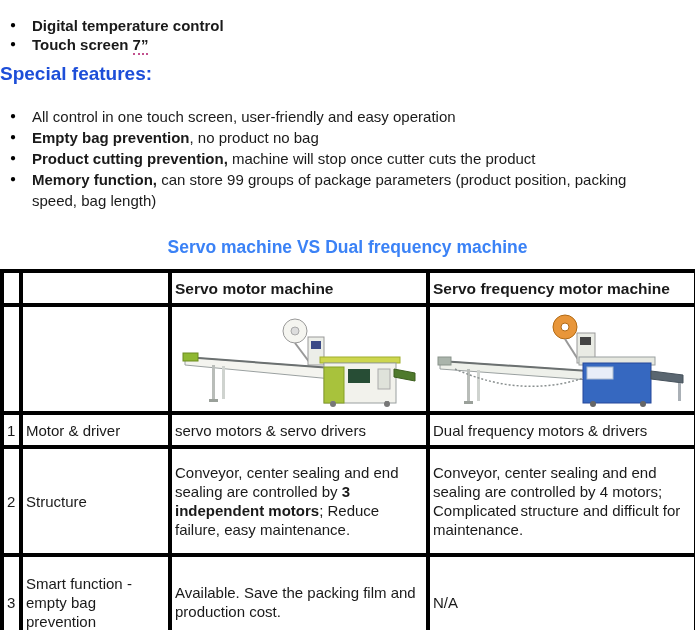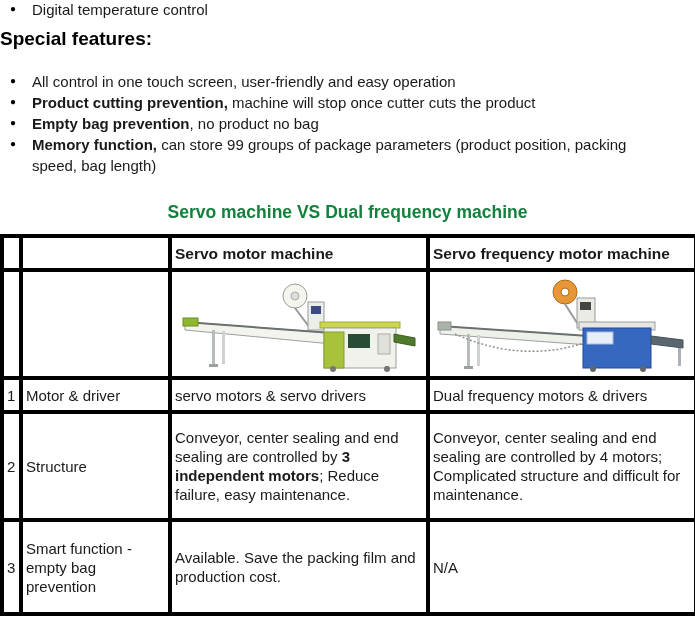--- a/index.html
+++ b/index.html
@@ -14,36 +14,36 @@
   
   ul.blist { list-style:none; margin:0; padding:0; }
   ul.blist li { display:flex; align-items:flex-start; }
   .bullet {
     flex:0 0 22px; margin-left:10px; text-align:left;
     font-size:10px; line-height:inherit; color:#000;
   }
   .bullet::before { content:"\25CF"; position:relative; top:-1px; }
   .btext { flex:1 1 auto; }
 
-  ul.intro { margin-top:0; font-size:15px; }
+  ul.intro { margin-top:16px; font-size:15px;font-weight:bold; }
   ul.intro li { line-height:19px; }
 
   h2.special {
     margin:9px 0 0 0; font-size:19px; line-height:22px;
-    font-weight:bold; color:#000000;
+    font-weight:bold; color:#1d4ed8;
   }
 
   ul.features { margin-top:21px; font-size:15px; padding-right:20px; }
   ul.features li { line-height:21px; }
 
   .squiggle { border-bottom:2px dotted #c2508e; padding-bottom:0px; }
 
   h3.vs-title {
     margin:26px 0 0 0; text-align:center;
-    font-size:17.5px; line-height:20px; font-weight:bold; color:#15803d;
+    font-size:17.5px; line-height:20px; font-weight:bold; color:#3b82f6;
   }
 
   table.cmp {
     margin-top:12px; border-collapse:collapse; table-layout:fixed;
     width:694px;
   }
   table.cmp td {
     border:4px solid #000000; padding:1px 3px;
     font-size:15px; line-height:19px; vertical-align:middle;
     overflow:hidden;
@@ -60,36 +60,40 @@
 </head>
 <body>
 
 <div class="page">
 
   <ul class="blist intro">
     <li>
       <span class="bullet"></span>
       <span class="btext">Digital temperature control</span>
     </li>
+    <li>
+      <span class="bullet"></span>
+      <span class="btext"><span>Touch screen </span><span class="squiggle">7”</span></span>
+    </li>
   </ul>
 
   <h2 class="special">Special features:</h2>
 
   <ul class="blist features">
     <li>
       <span class="bullet"></span>
       <span class="btext"><b></b><span>All control in one touch screen, user-friendly and easy operation</span></span>
     </li>
     <li>
       <span class="bullet"></span>
-      <span class="btext"><b>Product cutting prevention,</b><span> machine will stop once cutter cuts the product</span></span>
+      <span class="btext"><b>Empty bag prevention</b><span>, no product no bag</span></span>
     </li>
     <li>
       <span class="bullet"></span>
-      <span class="btext"><b>Empty bag prevention</b><span>, no product no bag</span></span>
+      <span class="btext"><b>Product cutting prevention,</b><span> machine will stop once cutter cuts the product</span></span>
     </li>
     <li>
       <span class="bullet"></span>
       <span class="btext"><b>Memory function,</b><span> can store 99 groups of package parameters (product position, packing speed, bag length)</span></span>
     </li>
   </ul>
 
   <h3 class="vs-title">Servo machine VS Dual frequency machine</h3>
 
   <table class="cmp">

